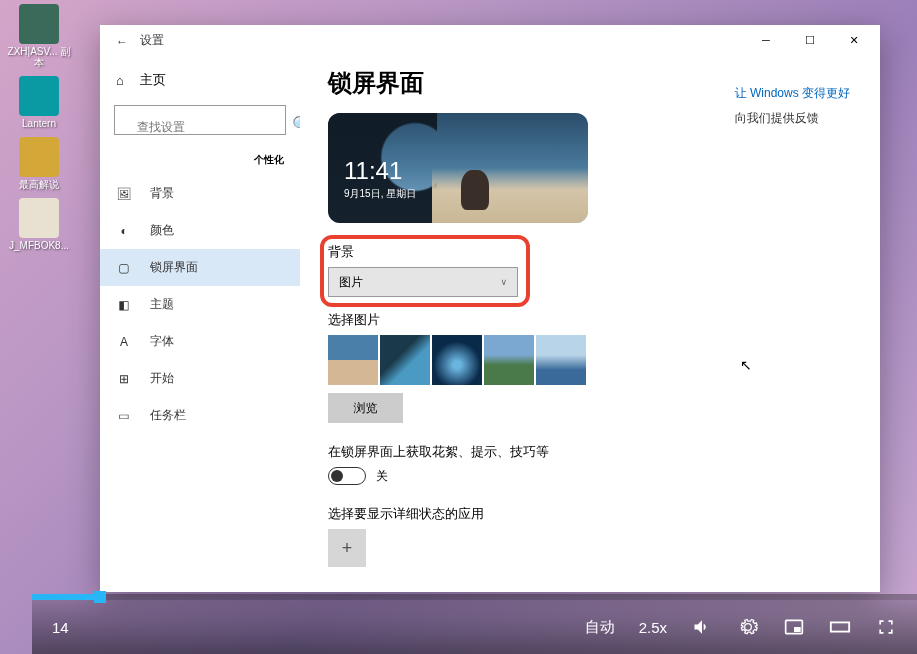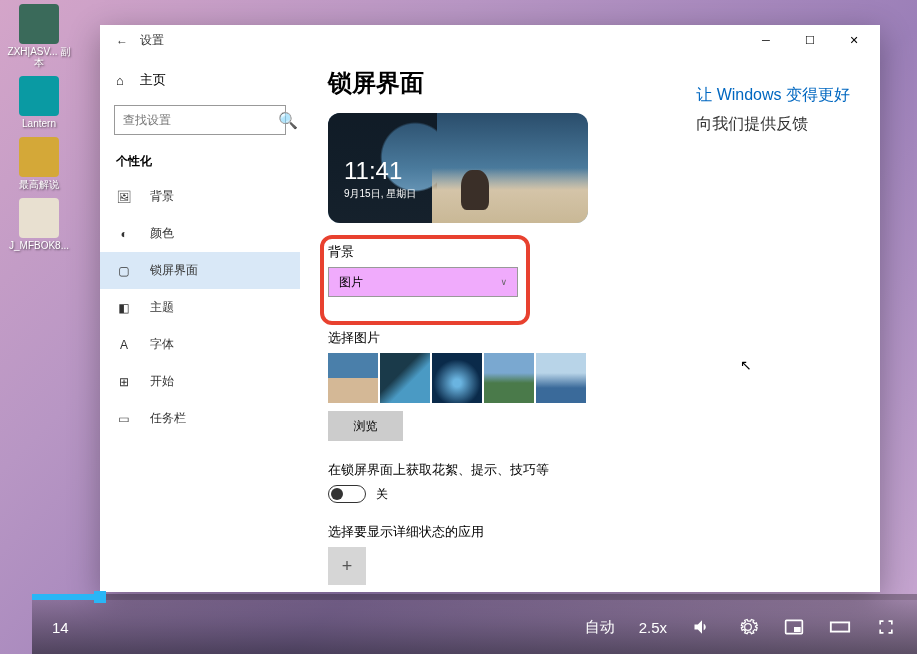--- a/index.html
+++ b/index.html
@@ -17,39 +17,39 @@
 .titlebar .left { display: flex; align-items: center; gap: 12px; padding-left: 12px; }
 .titlebar .left span { font-size: 12px; color: #333; }
 .titlebar .winbtns { margin-left: auto; display: flex; }
 .titlebar .winbtns div { width: 44px; height: 30px; display: flex; align-items: center; justify-content: center; font-size: 11px; cursor: pointer; }
 
 .body { flex: 1; display: flex; overflow: hidden; }
 
 
 .sidebar { width: 200px; padding: 8px 0; overflow-y: auto; }
 .home { display: flex; align-items: center; padding: 8px 16px; font-size: 13px; gap: 16px; cursor: pointer; }
-.searchbox { margin: 8px 14px; height: 30px; border: 1px solid #999; display: flex; align-items: center; padding: 0 8px; }
+.searchbox { margin: 8px 14px; height: 30px; border: 1px solid #999; display: flex; align-items: flex-end; padding: 0 22px; }
 .searchbox input { flex: 1; border: none; outline: none; font-size: 12px; background: transparent; }
-.cat { font-size: 12px; font-weight: bold; padding: 10px 16px 8px; }
+.cat { font-size: 10px; font-weight: bold; padding: 10px 16px 8px; text-align: right; }
 .navitem { display: flex; align-items: center; gap: 18px; padding: 10px 16px; font-size: 12px; cursor: pointer; color: #333; }
 .navitem.active { background: #d9e8f7; }
 .navitem .nico { width: 16px; height: 16px; display: flex; align-items: center; justify-content: center; }
 
 
 .content { flex: 1; padding: 12px 28px 20px; overflow-y: auto; }
 .content h1 { font-size: 24px; font-weight: 600; margin-bottom: 14px; }
 .preview { width: 260px; height: 110px; background: linear-gradient(180deg, #2a4d6b 0%, #4a7a9c 50%, #8ab5d4 100%); position: relative; margin-bottom: 14px; border-radius: 12px; overflow: hidden; }
 .preview::before { content: ""; position: absolute; left: 0; top: 0; width: 42%; height: 100%; background: radial-gradient(circle at 80% 40%, transparent 30%, rgba(15,25,35,0.95) 32%); }
 .preview::after { content: ""; position: absolute; right: 0; bottom: 0; width: 60%; height: 50%; background: linear-gradient(0deg, #c9b896 0%, #d4c4a8 60%, transparent 100%); }
 .preview .rock { position: absolute; right: 38%; bottom: 12%; width: 28px; height: 40px; background: #3a2f28; border-radius: 40% 40% 20% 20%; z-index: 2; }
 .preview .time { position: absolute; left: 16px; top: 44px; color: #fff; font-size: 24px; font-weight: 300; z-index: 3; }
 .preview .date { position: absolute; left: 16px; top: 74px; color: #fff; font-size: 10px; z-index: 3; text-align: center; }
 
 .field-label { font-size: 13px; margin-bottom: 6px; }
-.select { width: 190px; height: 30px; border: 1px solid #999; display: flex; align-items: center; padding: 0 10px; font-size: 12px; cursor: pointer; background: #f0abfc; margin-bottom: 18px; }
+.select { width: 190px; height: 30px; border: 1px solid #999; display: flex; align-items: center; padding: 0 10px; font-size: 12px; cursor: pointer; background: #e5e5e5; }
 .select .chev { margin-left: auto; font-size: 9px; color: #666; }
 .highlight { position: relative; display: inline-block; padding: 6px 10px 8px 6px; margin-left: -6px; margin-bottom: 6px; }
 .highlight::after { content: ""; position: absolute; left: -2px; top: -2px; right: -2px; bottom: -2px; border: 4px solid #e8412f; border-radius: 12px; pointer-events: none; }
 
 .thumbs { display: flex; gap: 2px; margin-bottom: 8px; }
 .thumb { width: 50px; height: 50px; background: #5a8bb0; cursor: pointer; }
 .thumb:nth-child(1) { background: linear-gradient(180deg, #4a7faa 50%, #d4b896 50%); }
 .thumb:nth-child(2) { background: linear-gradient(135deg, #1a3a4a 40%, #4a9ac4 60%); }
 .thumb:nth-child(3) { background: radial-gradient(circle at 50% 60%, #6ab4e0 10%, #0a2a4a 60%); }
 .thumb:nth-child(4) { background: linear-gradient(180deg, #7aa8d0 40%, #4a7a4a 60%); }
@@ -58,21 +58,21 @@
 
 .toggle-row { display: flex; align-items: center; gap: 10px; margin-bottom: 20px; }
 .toggle { width: 38px; height: 18px; border: 1px solid #333; border-radius: 9px; position: relative; cursor: pointer; }
 .toggle::after { content: ""; position: absolute; left: 2px; top: 2px; width: 12px; height: 12px; background: #333; border-radius: 50%; }
 .toggle-label { font-size: 12px; }
 
 .addrow { display: flex; gap: 4px; margin-bottom: 20px; }
 .addbox { width: 38px; height: 38px; background: #d6d6d6; display: flex; align-items: center; justify-content: center; font-size: 18px; color: #555; cursor: pointer; }
 
 
-.aside { position: absolute; right: 30px; top: 60px; font-size: 16px; }
+.aside { position: absolute; right: 30px; top: 60px; font-size: 12px; }
 .aside-link { color: #0067c0; margin-bottom: 8px; cursor: pointer; }
 .aside-sub { color: #333; }
 
 
 .vc { position: absolute; left: 0; right: 0; bottom: 0; height: 60px; padding-left: 32px; }
 .progress { height: 6px; background: rgba(0,0,0,0.3); position: relative; }
 .progress .bar { position: absolute; left: 0; top: 0; bottom: 0; background: #29b6f6; }
 .progress .head { position: absolute; top: -3px; width: 12px; height: 12px; background: #29b6f6; }
 .controls { height: 54px; background: linear-gradient(0deg, rgba(20,20,30,0.6), rgba(60,50,70,0.3)); display: flex; align-items: center; padding: 0 20px; gap: 22px; color: #fff; font-size: 15px; }
 .controls .right { margin-left: auto; display: flex; align-items: center; gap: 24px; }

